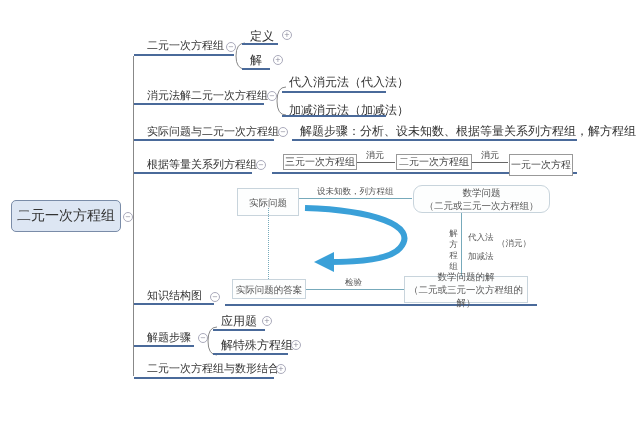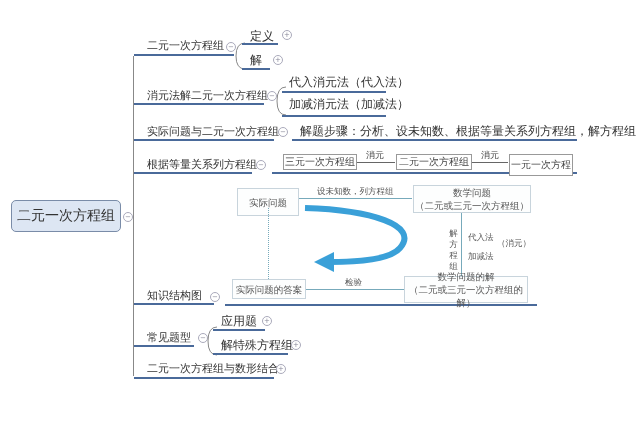--- a/index.html
+++ b/index.html
@@ -45,21 +45,21 @@
 <div class="abs toggle" style="left:273px;top:55px;">+</div>
 
 <div class="abs" style="left:134px;top:103px;width:130px;height:2px;background:#4a6a9a;"></div>
 <div class="abs branch" style="left:147px;top:88px;">消元法解二元一次方程组</div>
 <div class="abs toggle" style="left:267px;top:91px;">−</div>
 <svg class="abs" style="left:275px;top:84px;" width="12" height="34">
   <path d="M11 3 Q2 3 2 17 Q2 31 11 31" stroke="#888" fill="none" stroke-width="1"></path>
 </svg>
 <div class="abs sub" style="left:289px;top:74px;">代入消元法（代入法）</div>
 <div class="abs uline" style="left:282px;top:91px;width:104px;"></div>
-<div class="abs sub" style="left:289px;top:96px;">加减消元法（加减法）</div>
+<div class="abs sub" style="left:289px;top:102px;">加减消元法（加减法）</div>
 <div class="abs uline" style="left:282px;top:115px;width:104px;"></div>
 
 <div class="abs" style="left:134px;top:139px;width:140px;height:2px;background:#4a6a9a;"></div>
 <div class="abs branch" style="left:147px;top:124px;">实际问题与二元一次方程组</div>
 <div class="abs toggle" style="left:278px;top:127px;">−</div>
 <div class="abs sub" style="left:300px;top:123px;font-size:12px;">解题步骤：分析、设未知数、根据等量关系列方程组，解方程组</div>
 <div class="abs uline" style="left:292px;top:139px;width:285px;"></div>
 
 <div class="abs" style="left:134px;top:172px;width:118px;height:2px;background:#4a6a9a;"></div>
 <div class="abs branch" style="left:147px;top:157px;">根据等量关系列方程组</div>
@@ -82,21 +82,21 @@
 <div class="abs" style="left:134px;top:303px;width:80px;height:2px;background:#4a6a9a;"></div>
 <div class="abs branch" style="left:147px;top:288px;">知识结构图</div>
 <div class="abs toggle" style="left:210px;top:292px;">−</div>
 <div class="abs uline" style="left:225px;top:304px;width:312px;"></div>
 
 <div class="abs fbox" style="left:237px;top:188px;width:62px;height:28px;">
     <span>实际问题</span>
   </div>
 <div class="abs" style="left:299px;top:198px;width:113px;height:1px;background:#7ab;"></div>
 <div class="abs flbl" style="left:317px;top:186px;">设未知数，列方程组</div>
-<div class="abs fbox" style="left:413px;top:185px;width:118px;height:28px;">
+<div class="abs fbox" style="left:413px;top:185px;width:137px;height:28px;border-radius:9px;">
   <span>数学问题</span>
   <span>（二元或三元一次方程组）</span>
 </div>
 <div class="abs" style="left:461px;top:213px;width:1px;height:63px;background:#7ab;"></div>
 <div class="abs flbl" style="left:449px;top:228px;width:9px;line-height:11px;white-space:normal;text-align:center;">解方程组</div>
 <div class="abs flbl" style="left:468px;top:232px;">代入法</div>
 <div class="abs flbl" style="left:468px;top:251px;">加减法</div>
 <div class="abs flbl" style="left:497px;top:238px;">（消元）</div>
 <div class="abs fbox" style="left:404px;top:276px;width:124px;height:27px;">
   <span>数学问题的解</span>
@@ -107,21 +107,21 @@
 <div class="abs fbox" style="left:232px;top:279px;width:74px;height:20px;">
     <span>实际问题的答案</span>
   </div>
 <div class="abs" style="left:268px;top:208px;width:0;height:71px;border-left:1px dotted #7ab;"></div>
 <svg class="abs" style="left:300px;top:200px;" width="115" height="80">
   <path d="M5 8 C70 10 120 25 100 48 C90 60 55 62 30 62" stroke="#3aa0d8" stroke-width="6" fill="none"></path>
   <polygon points="14,62 34,52 34,72" fill="#3aa0d8"></polygon>
 </svg>
 
 <div class="abs" style="left:134px;top:345px;width:60px;height:2px;background:#4a6a9a;"></div>
-<div class="abs branch" style="left:147px;top:330px;">常见题型</div>
+<div class="abs branch" style="left:147px;top:330px;">解题步骤</div>
 <div class="abs toggle" style="left:198px;top:333px;">−</div>
 <svg class="abs" style="left:206px;top:324px;" width="12" height="34">
   <path d="M11 3 Q2 3 2 17 Q2 31 11 31" stroke="#888" fill="none" stroke-width="1"></path>
 </svg>
 <div class="abs sub" style="left:221px;top:313px;">应用题</div>
 <div class="abs uline" style="left:213px;top:329px;width:52px;"></div>
 <div class="abs toggle" style="left:262px;top:316px;">+</div>
 <div class="abs sub" style="left:221px;top:337px;">解特殊方程组</div>
 <div class="abs uline" style="left:213px;top:353px;width:75px;"></div>
 <div class="abs toggle" style="left:291px;top:340px;">+</div>

